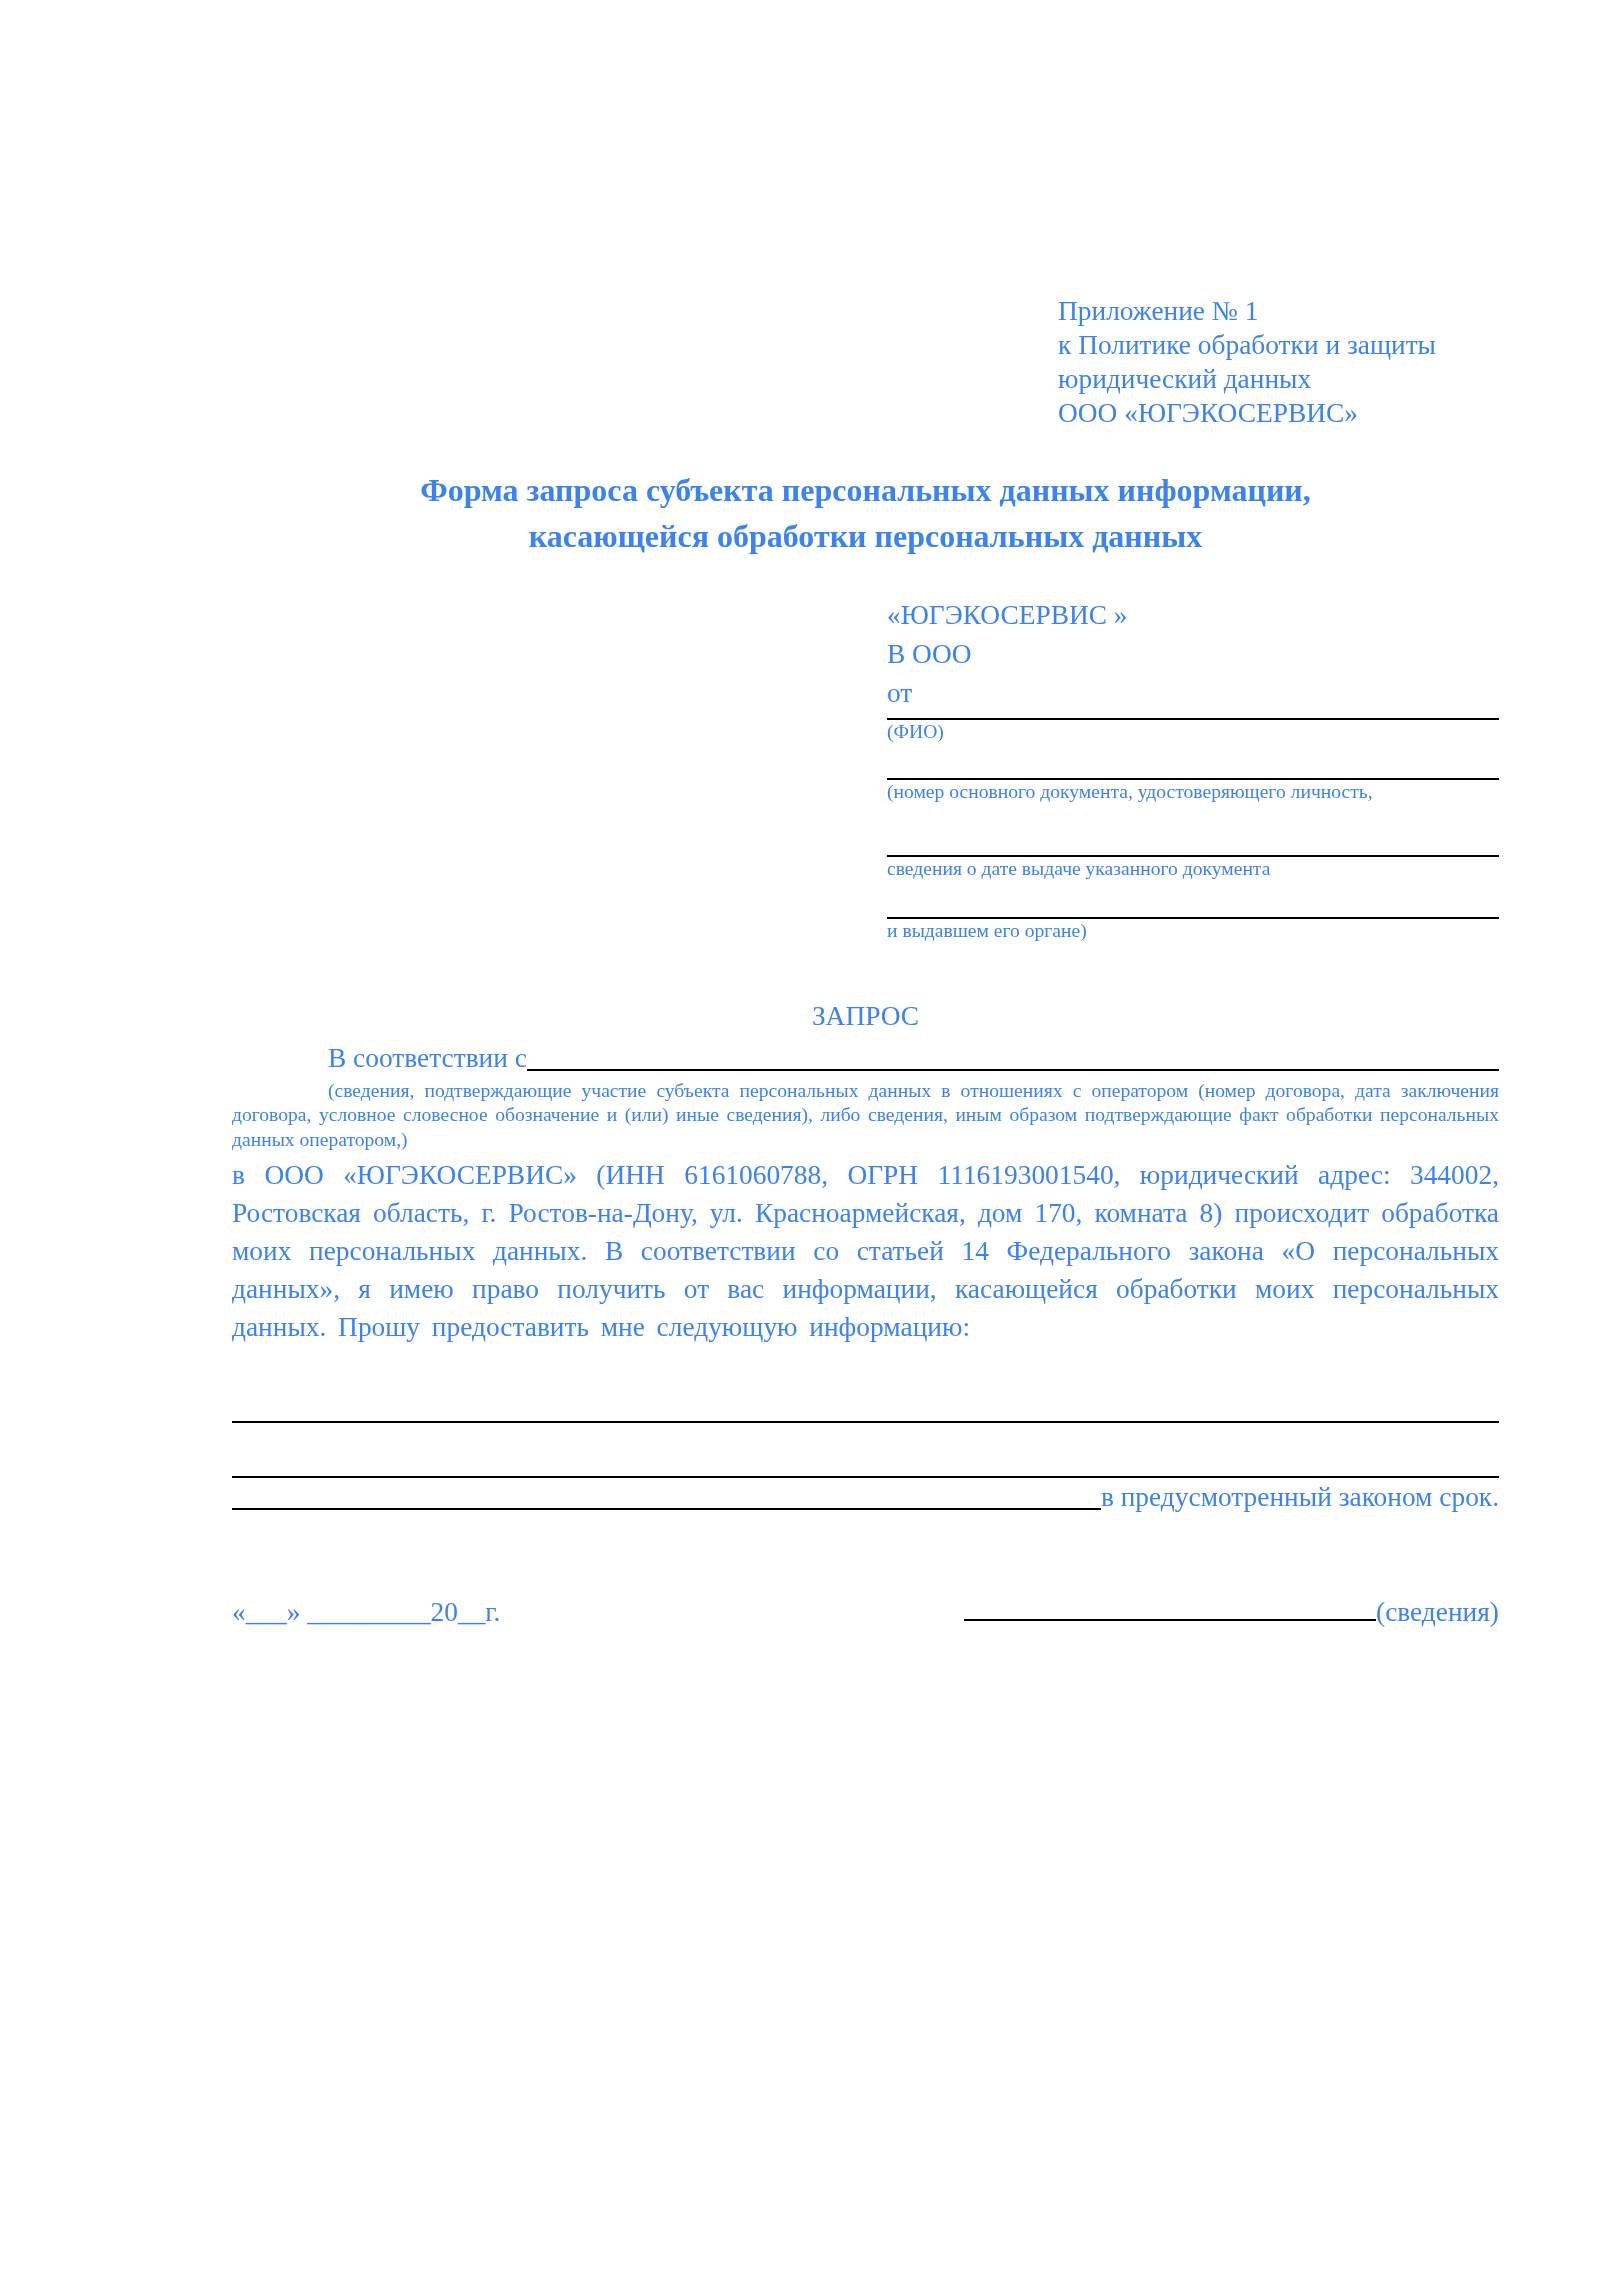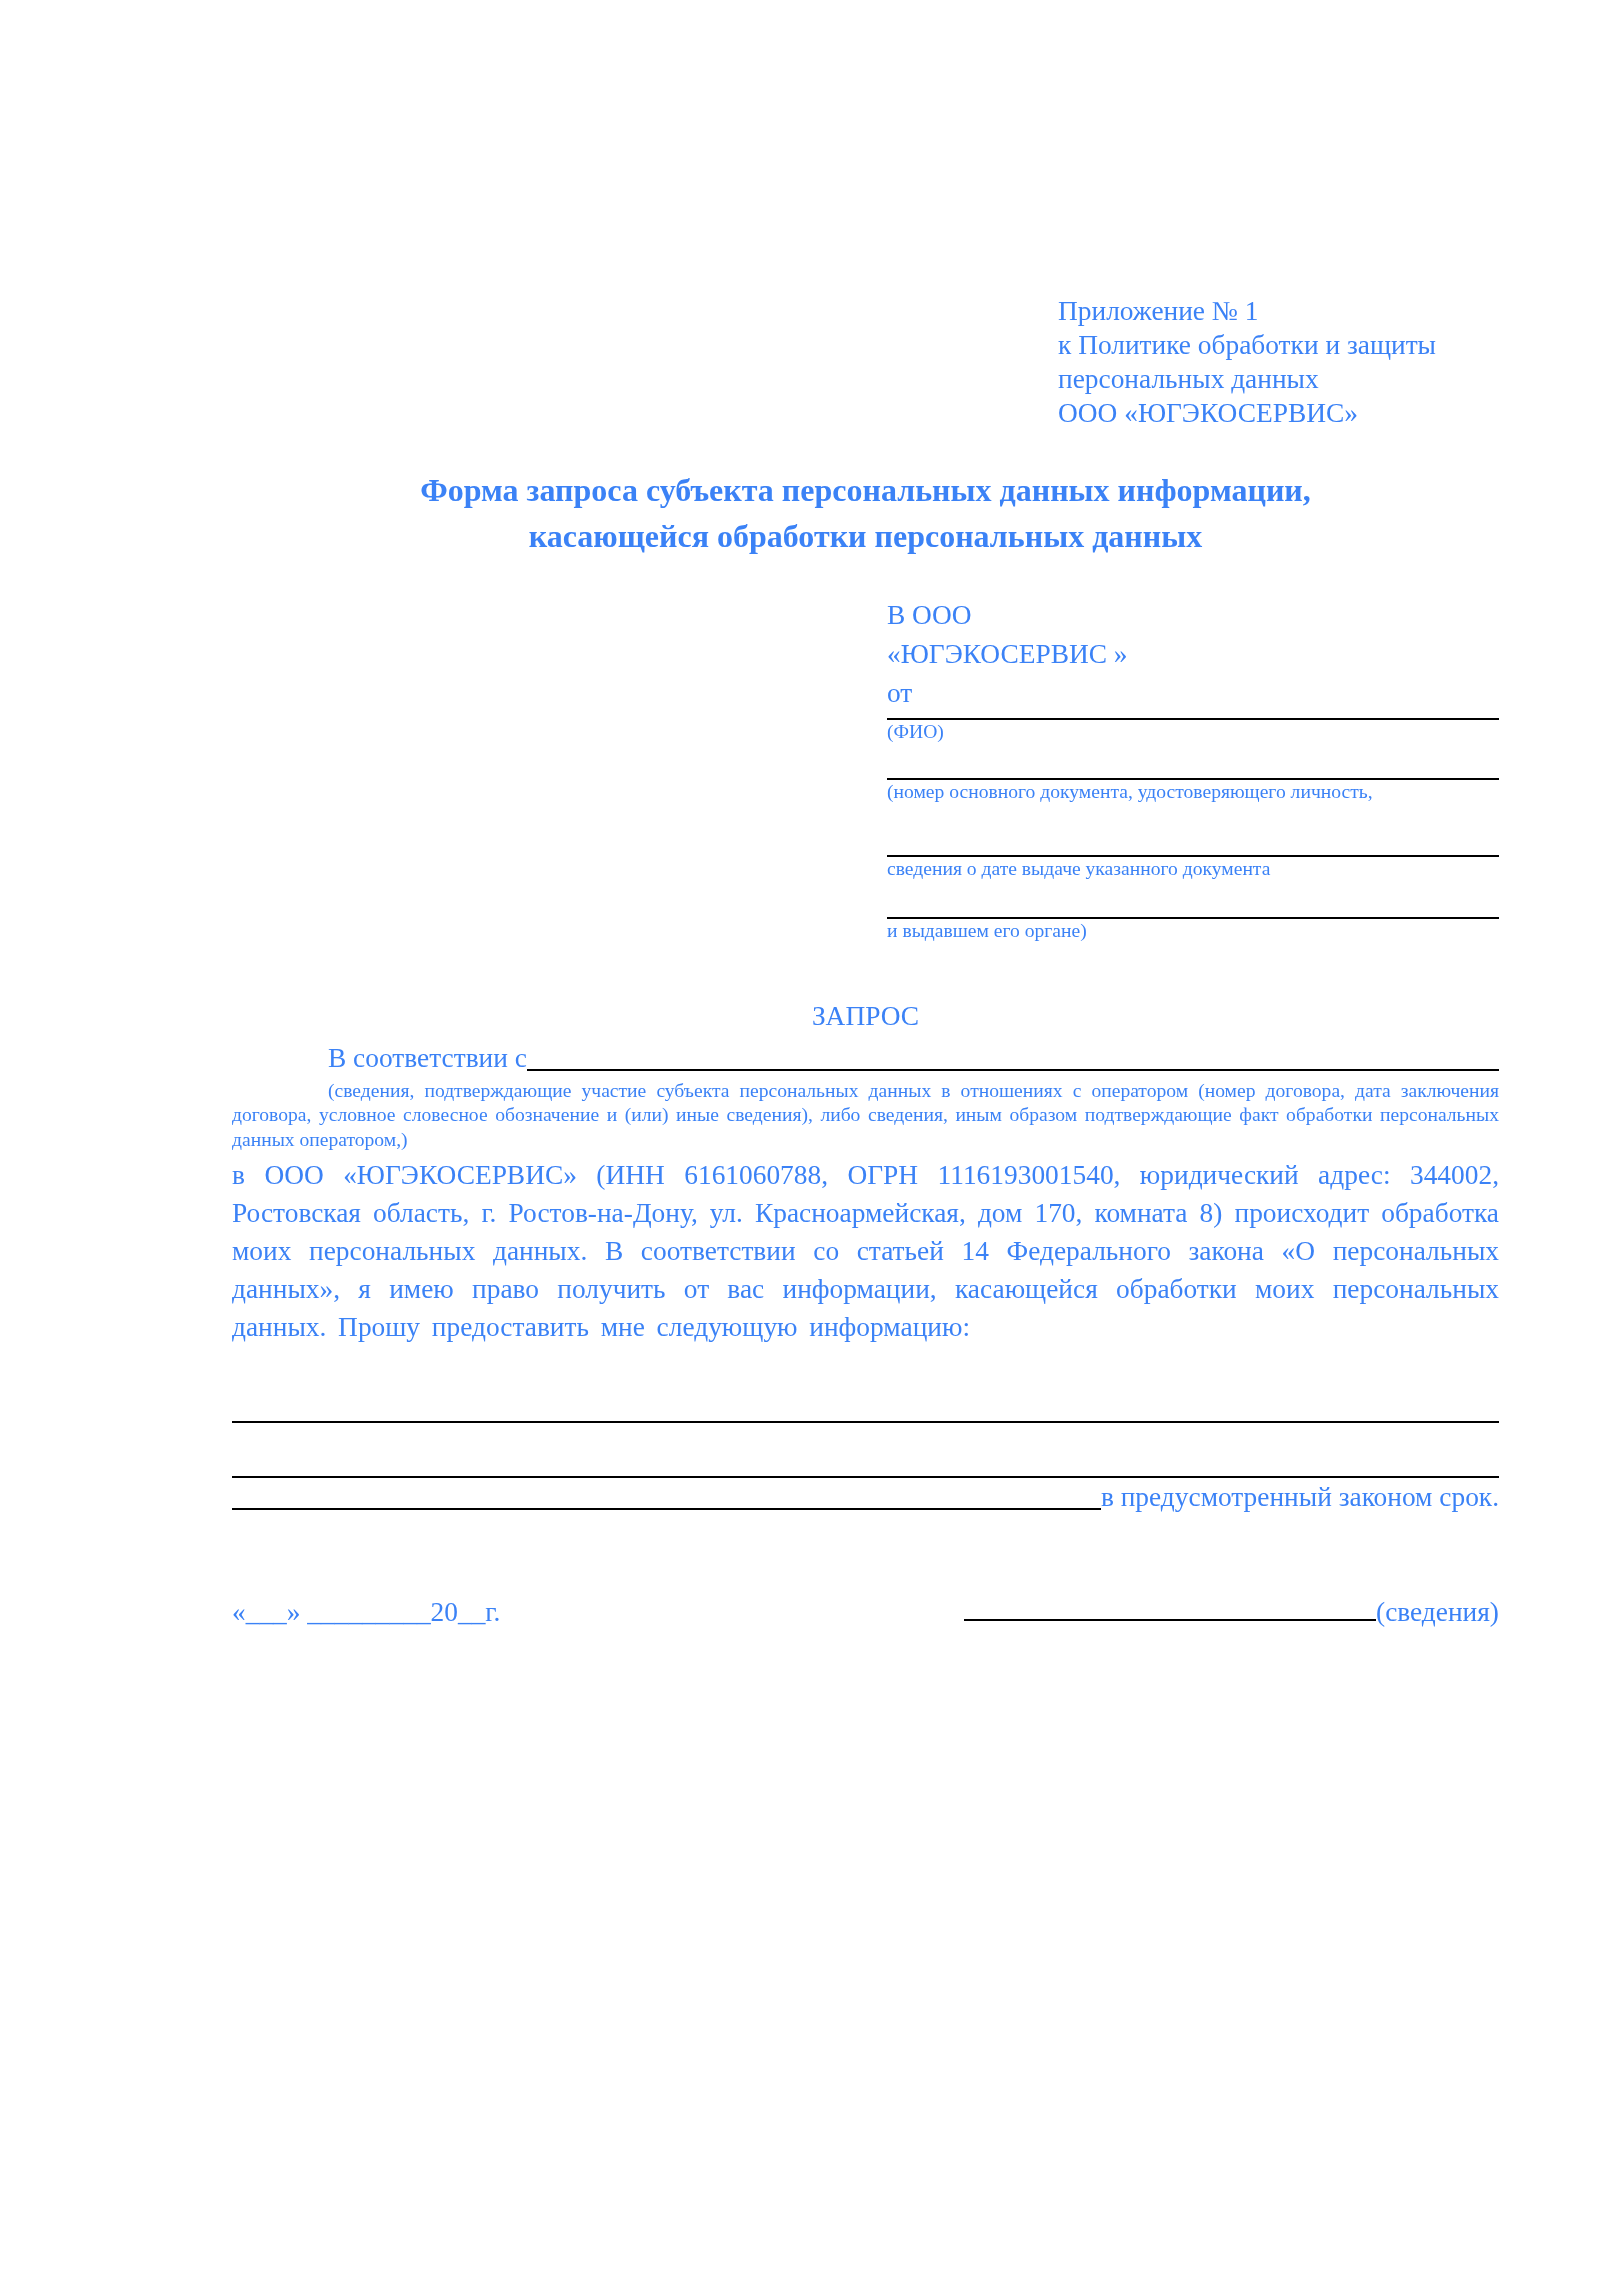--- a/index.html
+++ b/index.html
@@ -124,32 +124,32 @@
   }
 </style>
 </head>
 <body>
 
 <div class="page">
 
   <div class="header-block">
     <div>Приложение № 1</div>
     <div>к Политике обработки и защиты</div>
-    <div>персональных данных</div>
+    <div>юридический данных</div>
     <div>ООО «ЮГЭКОСЕРВИС»</div>
   </div>
 
   <h1 class="doc-title">
     <span>Форма запроса субъекта персональных данных информации,</span><br>
     <span>касающейся обработки персональных данных</span>
   </h1>
 
   <div class="addressee">
+    <div>«ЮГЭКОСЕРВИС »</div>
     <div>В ООО</div>
-    <div>«ЮГЭКОСЕРВИС »</div>
     <div>от</div>
 
     <div class="rule rule-fio"></div>
     <div class="cap">(ФИО)</div>
 
     <div class="rule rule-doc"></div>
     <div class="cap">(номер основного документа, удостоверяющего личность,</div>
 
     <div class="rule rule-date"></div>
     <div class="cap">сведения о дате выдаче указанного документа</div>

